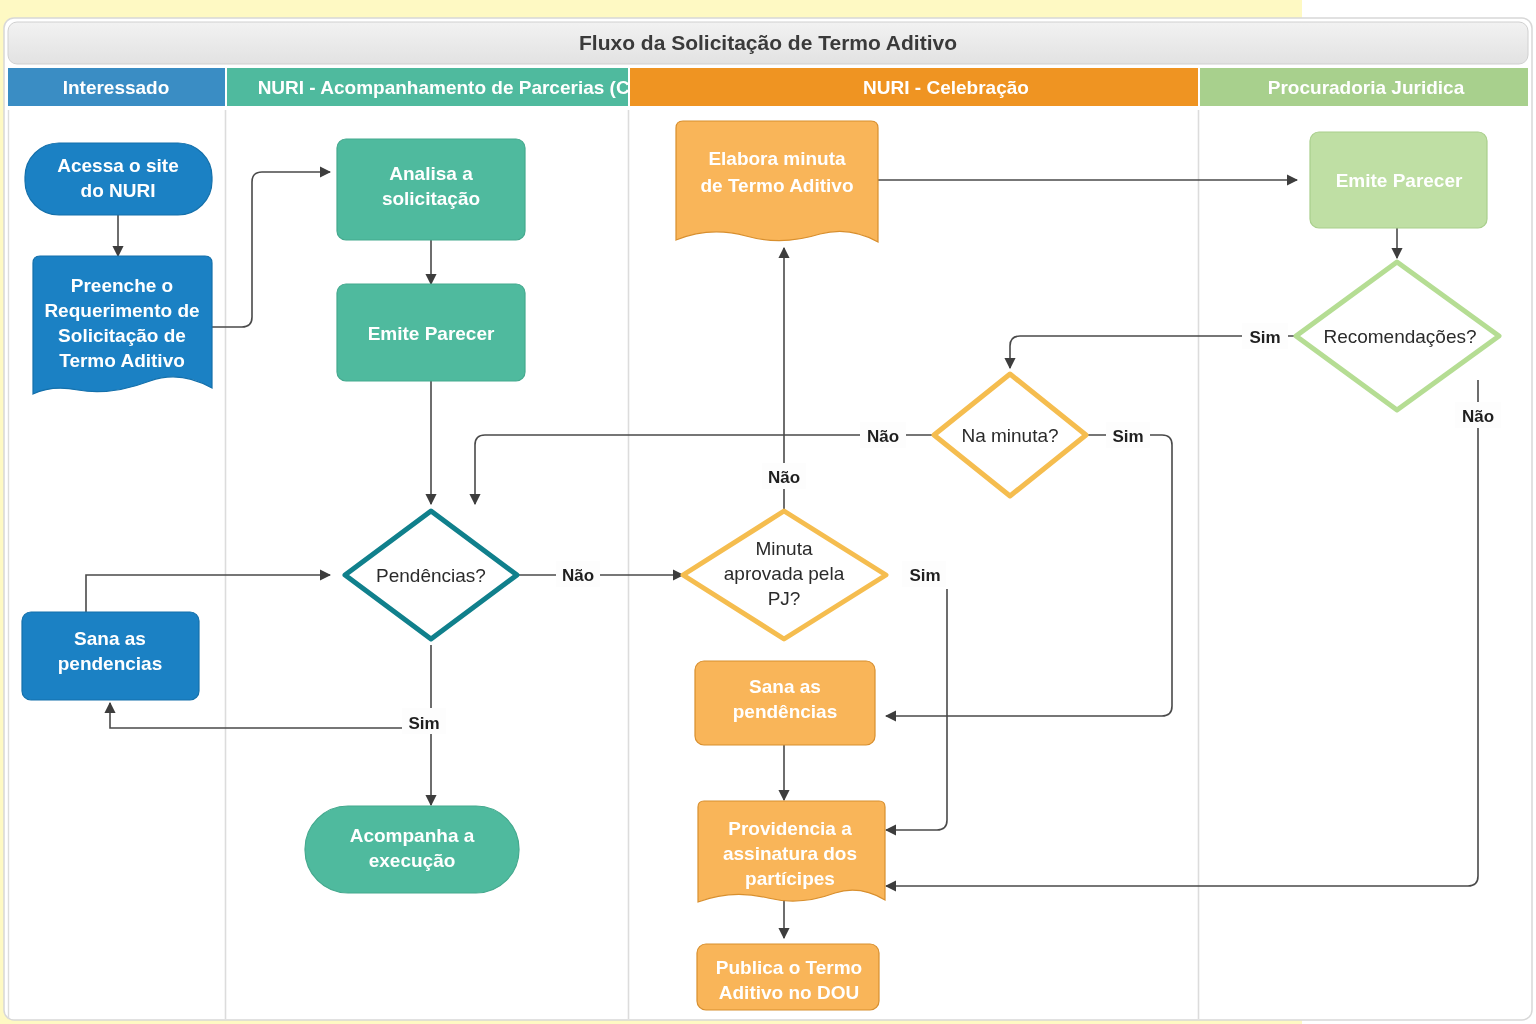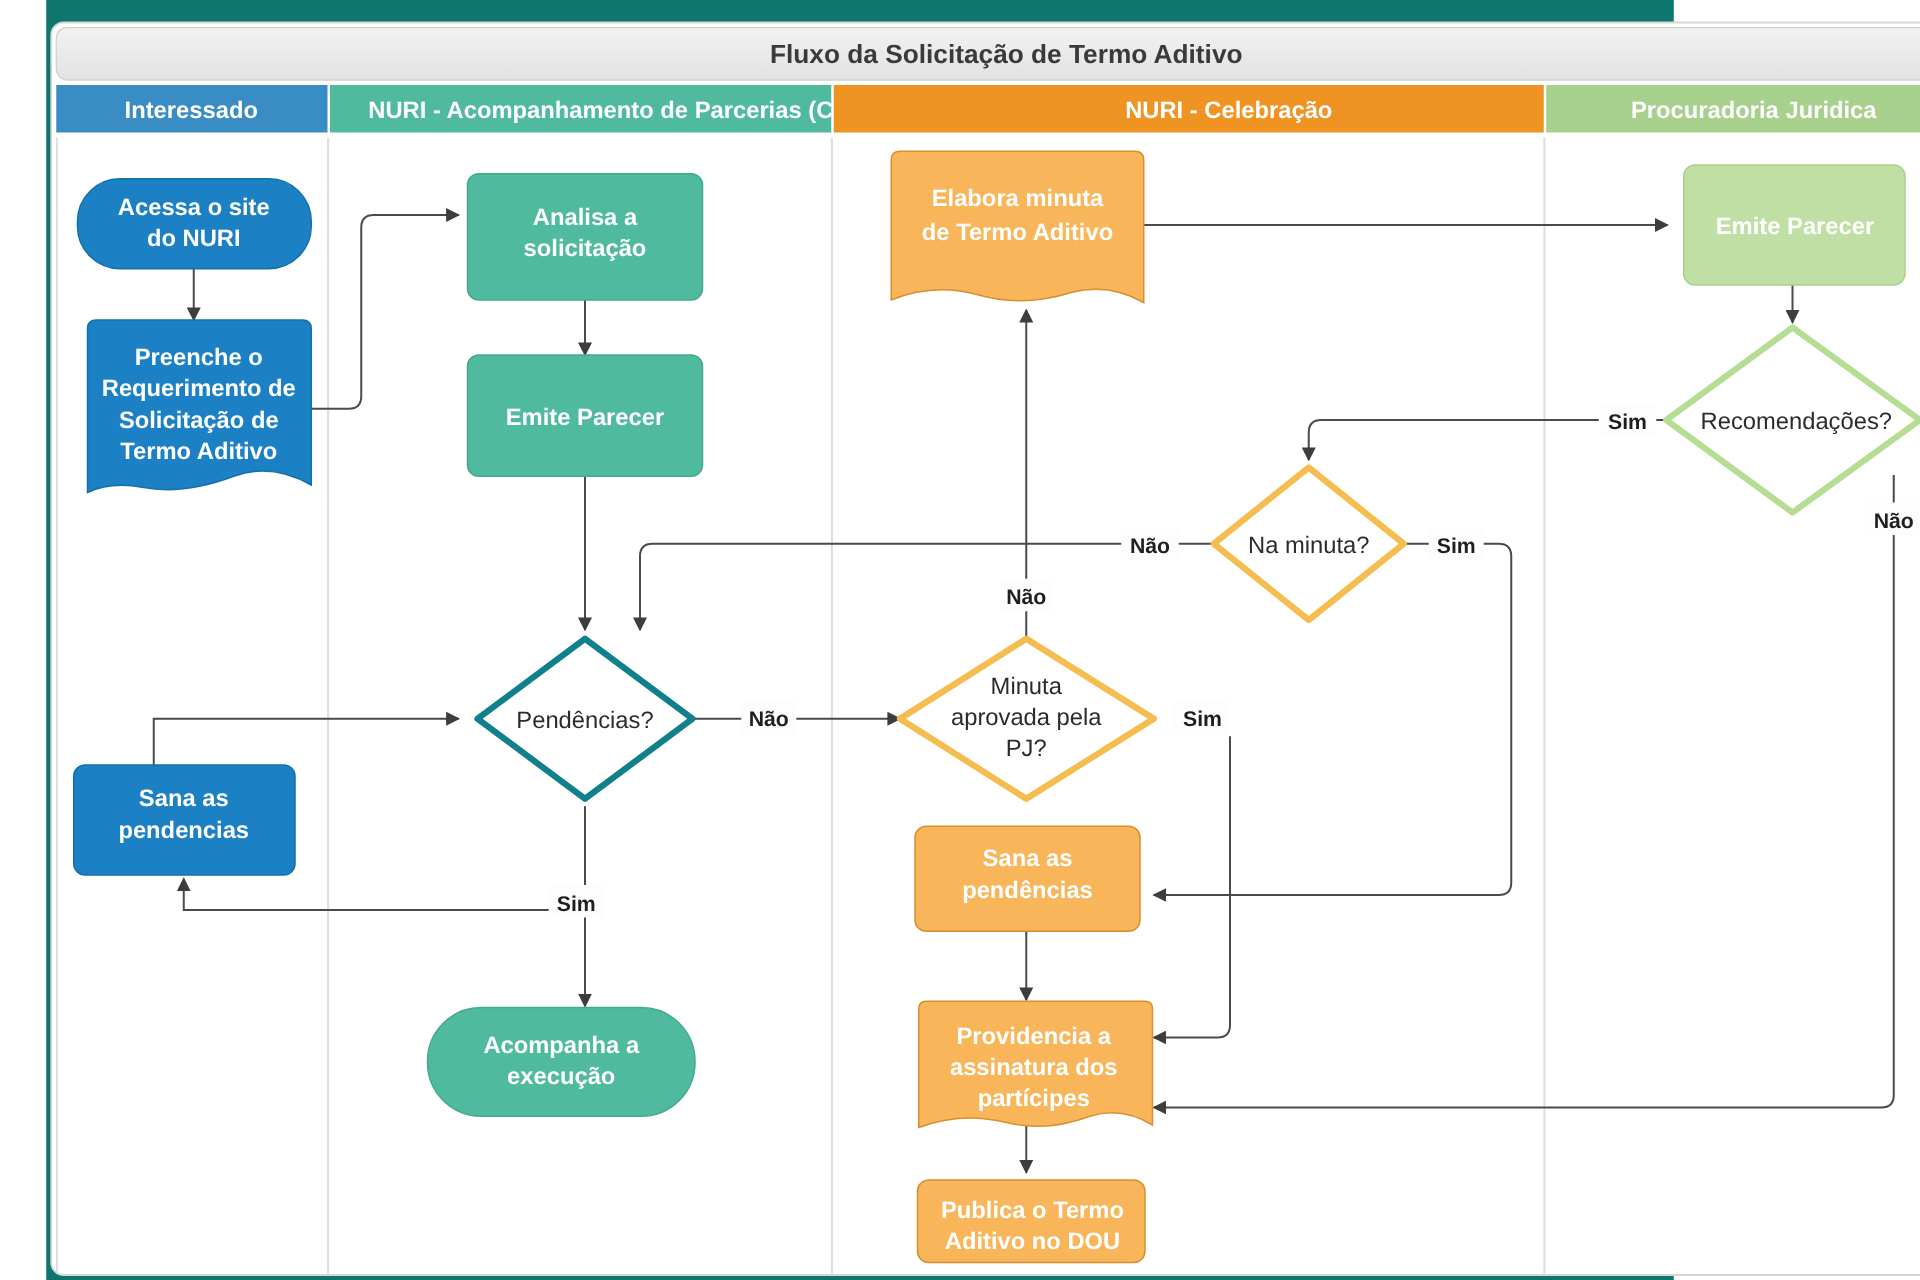--- a/index.html
+++ b/index.html
@@ -1,17 +1,17 @@
 <!DOCTYPE html>
 <html><head>
 <meta charset="utf-8">
 <style>
   html,body{margin:0;padding:0;background:#ffffff;}
   body{width:1536px;height:1024px;font-family:"Liberation Sans",sans-serif;overflow:hidden;}
-  #stage{position:relative;width:1302px;height:1024px;background:#0f766e;margin-left:37px;}
+  #stage{position:relative;width:1302px;height:1024px;background:#fef9c3;}
   svg{display:block;}
   .ttl{font-weight:bold;font-size:21px;fill:#3a3a3a;}
   .lanelbl{font-weight:bold;font-size:19px;fill:#ffffff;}
   .nodetxt{font-weight:bold;font-size:19px;fill:#ffffff;}
   .dectxt{font-size:19px;fill:#2b2b2b;font-weight:normal;}
   .edglbl{font-size:17px;font-weight:bold;fill:#1f1f1f;}
   .edge{fill:none;stroke:#4a4a4a;stroke-width:1.6;}
 </style>
 </head>
 <body>

